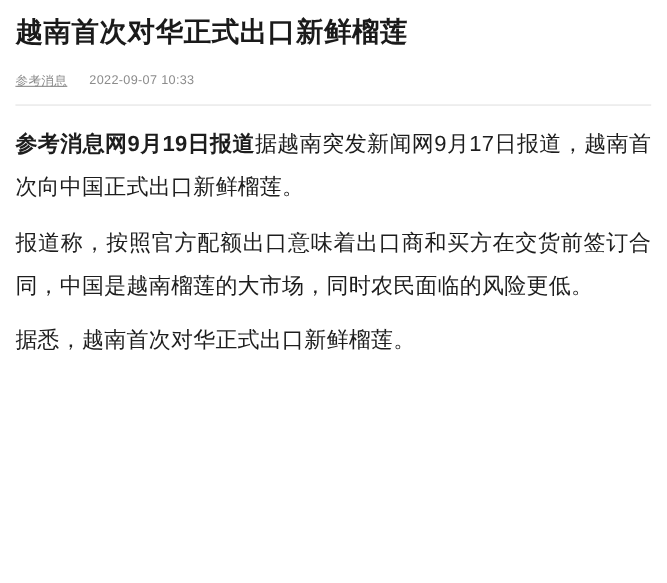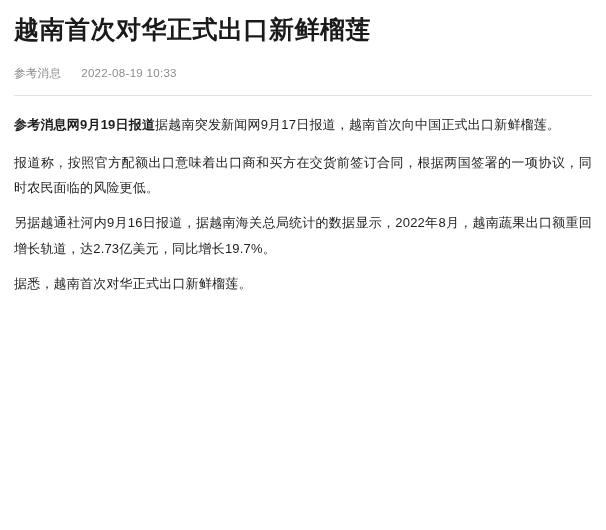--- a/index.html
+++ b/index.html
@@ -32,63 +32,63 @@
     display: flex;
     align-items: center;
     margin-top: 20px;
     margin-bottom: 14px;
     height: 16px;
   }
   .meta-source {
     font-size: 11.5px;
     color: #8c8c8c;
     letter-spacing: 0.3px;
+    text-decoration: underline;
   }
   .meta-time {
     font-size: 11.5px;
     color: #8c8c8c;
     margin-left: 20px;
     letter-spacing: 0.3px;
   }
   .divider {
     border: 0;
     border-top: 1px solid #e2e2e2;
     margin: 0 0 0 0;
     width: 100%;
   }
   .article {
     padding-top: 16px;
   }
   .para {
-    font-size: 13px;
+    font-size: 20px;
     color: #1d1d1d;
     line-height: 1.95;
     margin: 0 0 10px 0;
     text-align: justify;
     letter-spacing: 0.2px;
   }
   .para.lead { margin-bottom: 12px; }
   .para b, .para .bold {
     font-weight: bold;
   }
 </style>
 </head>
 <body>
 
 <div class="page">
 
   <h1 class="headline">越南首次对华正式出口新鲜榴莲</h1>
 
   <div class="meta-row">
     <span class="meta-source">参考消息</span>
-    <span class="meta-time">2022-08-19 10:33</span>
+    <span class="meta-time">2022-09-07 10:33</span>
   </div>
 
   <hr class="divider">
 
   <div class="article">
     <p class="para lead"><span class="bold">参考消息网9月19日报道</span>据越南突发新闻网9月17日报道，越南首次向中国正式出口新鲜榴莲。</p>
-    <p class="para">报道称，按照官方配额出口意味着出口商和买方在交货前签订合同，根据两国签署的一项协议，同时农民面临的风险更低。</p>
-    <p class="para">另据越通社河内9月16日报道，据越南海关总局统计的数据显示，2022年8月，越南蔬果出口额重回增长轨道，达2.73亿美元，同比增长19.7%。</p>
+    <p class="para">报道称，按照官方配额出口意味着出口商和买方在交货前签订合同，中国是越南榴莲的大市场，同时农民面临的风险更低。</p>
     <p class="para">据悉，越南首次对华正式出口新鲜榴莲。</p>
   </div>
 
 </div>
 
 </body></html>

